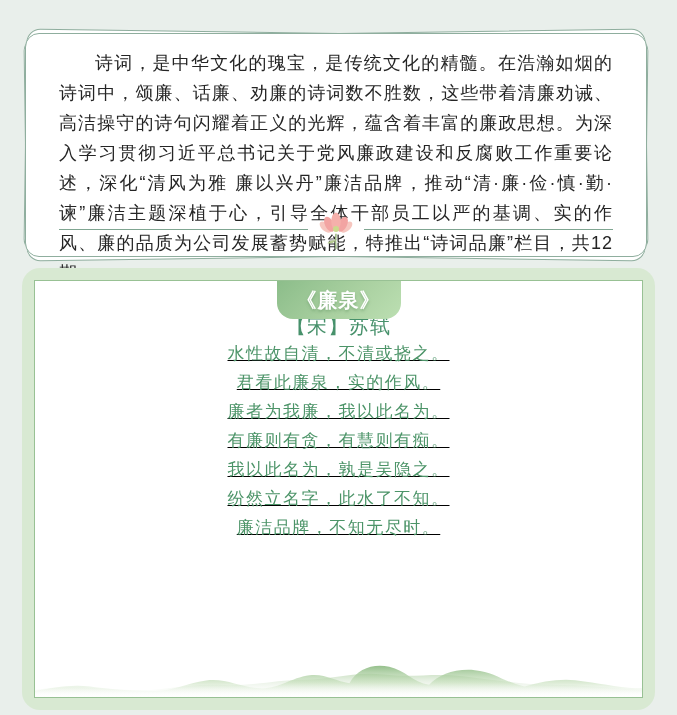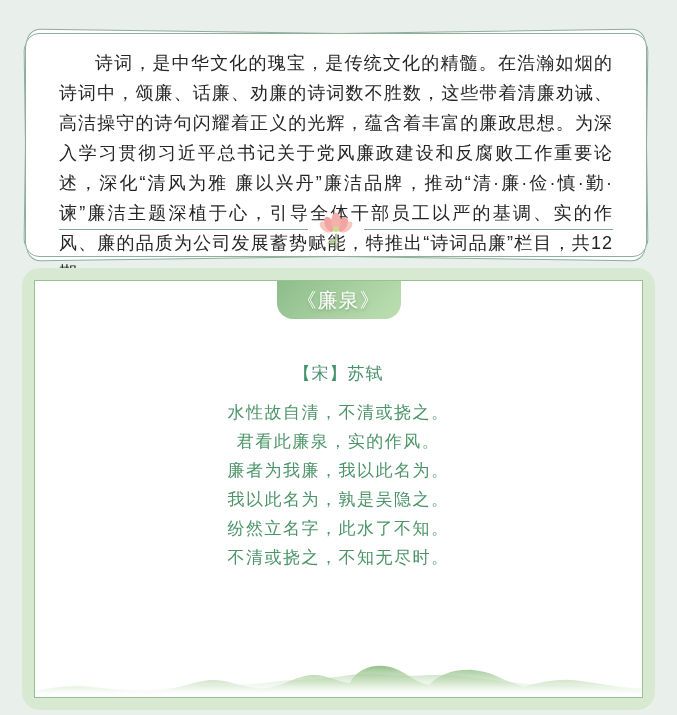--- a/index.html
+++ b/index.html
@@ -39,28 +39,28 @@
   .poem-inner{
     width:100%;height:100%;background:#ffffff;
     border:1px solid #98c194;box-sizing:border-box;
     position:relative;text-align:center;overflow:hidden;
   }
   .poem-title-badge{
     position:absolute;top:0;left:50%;transform:translateX(-50%);
     width:124px;height:38px;line-height:38px;
     background:linear-gradient(135deg,#8cbd8a 0%,#a9d0a0 55%,#bcdfb2 100%);
     border-radius:0 0 16px 16px;
-    color:#ffffff;font-size:20px;font-weight:normal;letter-spacing:1px;
+    color:#ffffff;font-size:20px;font-weight:bold;letter-spacing:1px;
     text-shadow:0 2px 3px rgba(100,150,100,0.55);
   }
   .poem-author{
-    margin-top:80px;font-size:17px;letter-spacing:1px;
+    margin-top:32px;font-size:20px;letter-spacing:1px;
     color:#47916b;line-height:26px;
   }
-  .poem-lines{margin-top:11px;}
+  .poem-lines{text-decoration:underline;}
   .poem-line{
     font-size:17px;line-height:29px;letter-spacing:1.5px;
     color:#4c9468;
   }
   .poem-wave{position:absolute;left:0;right:0;bottom:0;height:52px;width:100%;}
 </style>
 </head>
 <body>
 
 <div class="intro-wrap">
@@ -90,23 +90,24 @@
 </div>
 
 <div class="poem-frame">
   <div class="poem-inner">
     <div class="poem-title-badge">《廉泉》</div>
     <div class="poem-author">【宋】苏轼</div>
     <div class="poem-lines">
         <div class="poem-line">水性故自清，不清或挠之。</div>
         <div class="poem-line">君看此廉泉，实的作风。</div>
         <div class="poem-line">廉者为我廉，我以此名为。</div>
+        <div class="poem-line">有廉则有贪，有慧则有痴。</div>
         <div class="poem-line">我以此名为，孰是吴隐之。</div>
         <div class="poem-line">纷然立名字，此水了不知。</div>
-        <div class="poem-line">不清或挠之，不知无尽时。</div>
+        <div class="poem-line">廉洁品牌，不知无尽时。</div>
       </div>
     <svg class="poem-wave" viewBox="0 0 610 60" preserveAspectRatio="none" aria-hidden="true">
       <defs>
         <linearGradient id="hillGrad" x1="0" y1="0" x2="0" y2="1">
           <stop offset="0" stop-color="#8fbc85" stop-opacity="0.95"></stop>
           <stop offset="0.55" stop-color="#c0dcb4" stop-opacity="0.55"></stop>
           <stop offset="1" stop-color="#ffffff" stop-opacity="0"></stop>
         </linearGradient>
         <linearGradient id="hillGrad2" x1="0" y1="0" x2="0" y2="1">
           <stop offset="0" stop-color="#aecfa2" stop-opacity="0.6"></stop>

